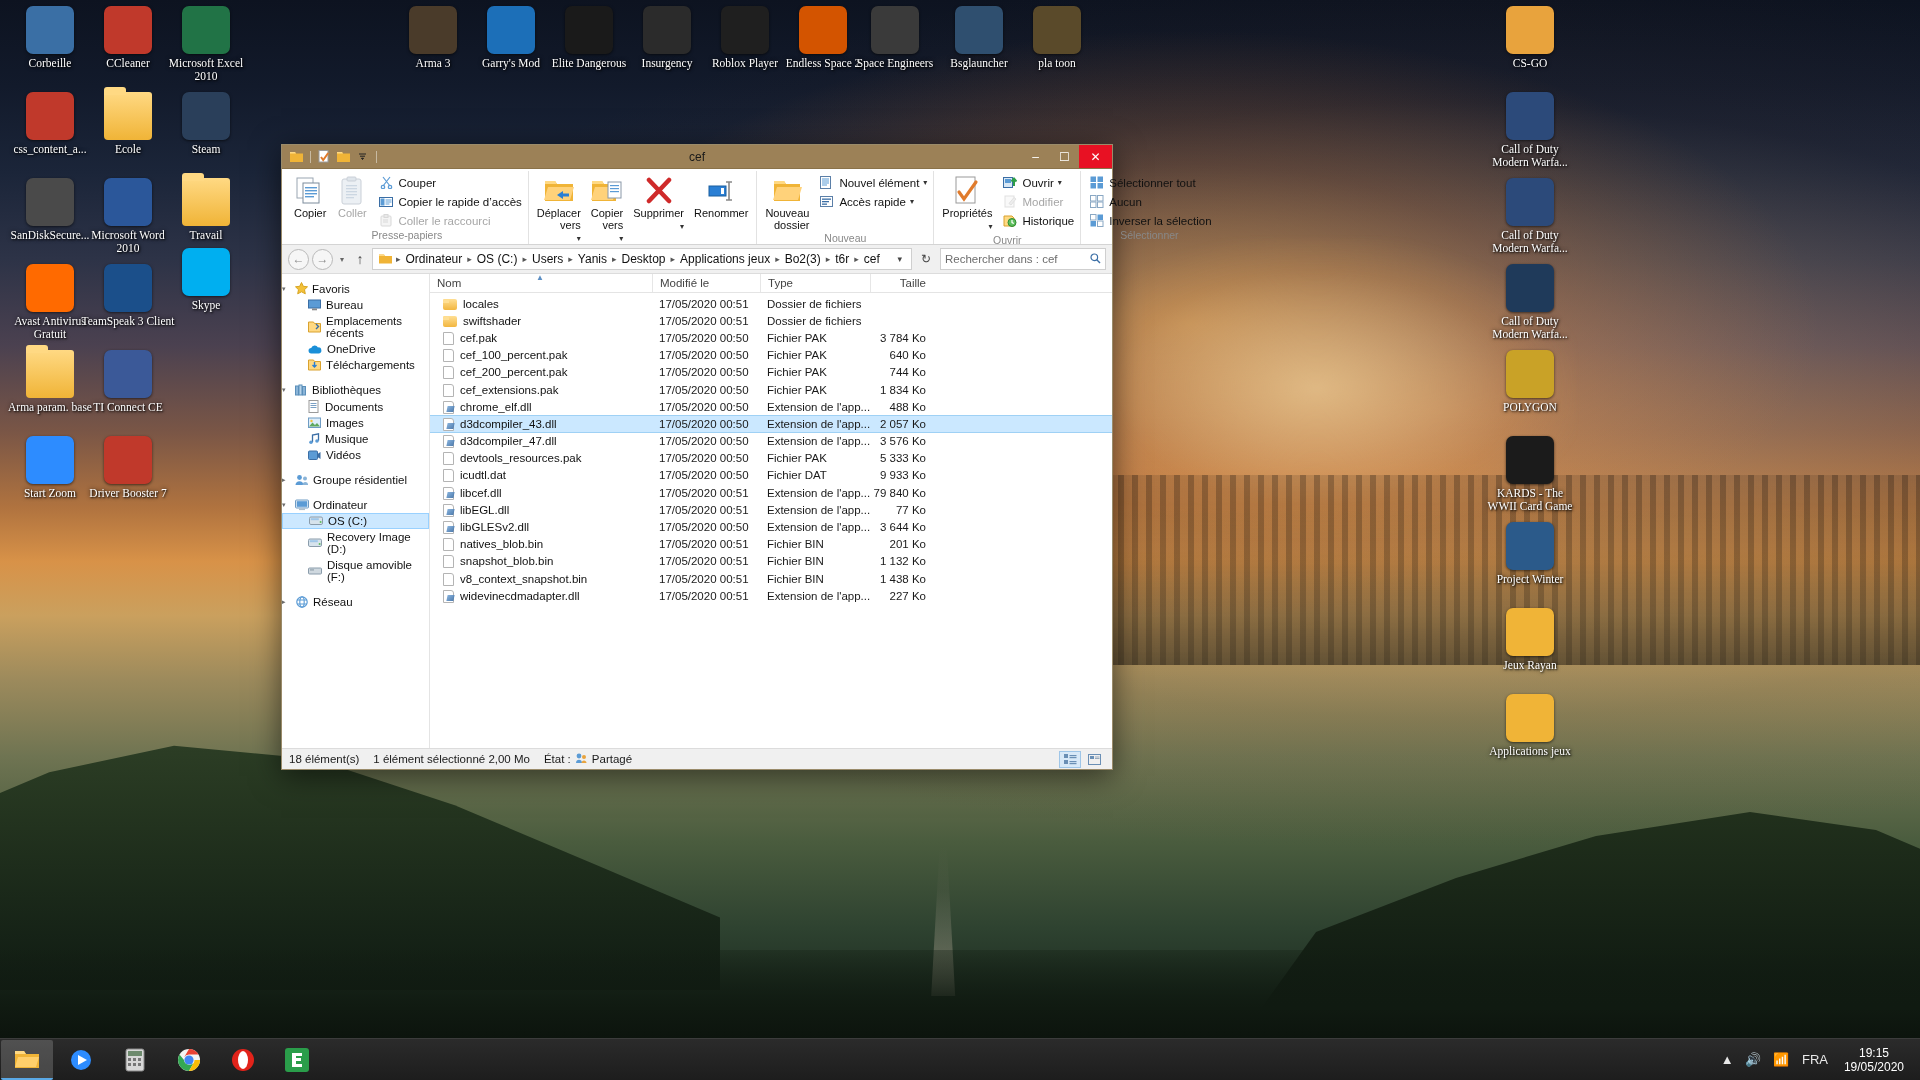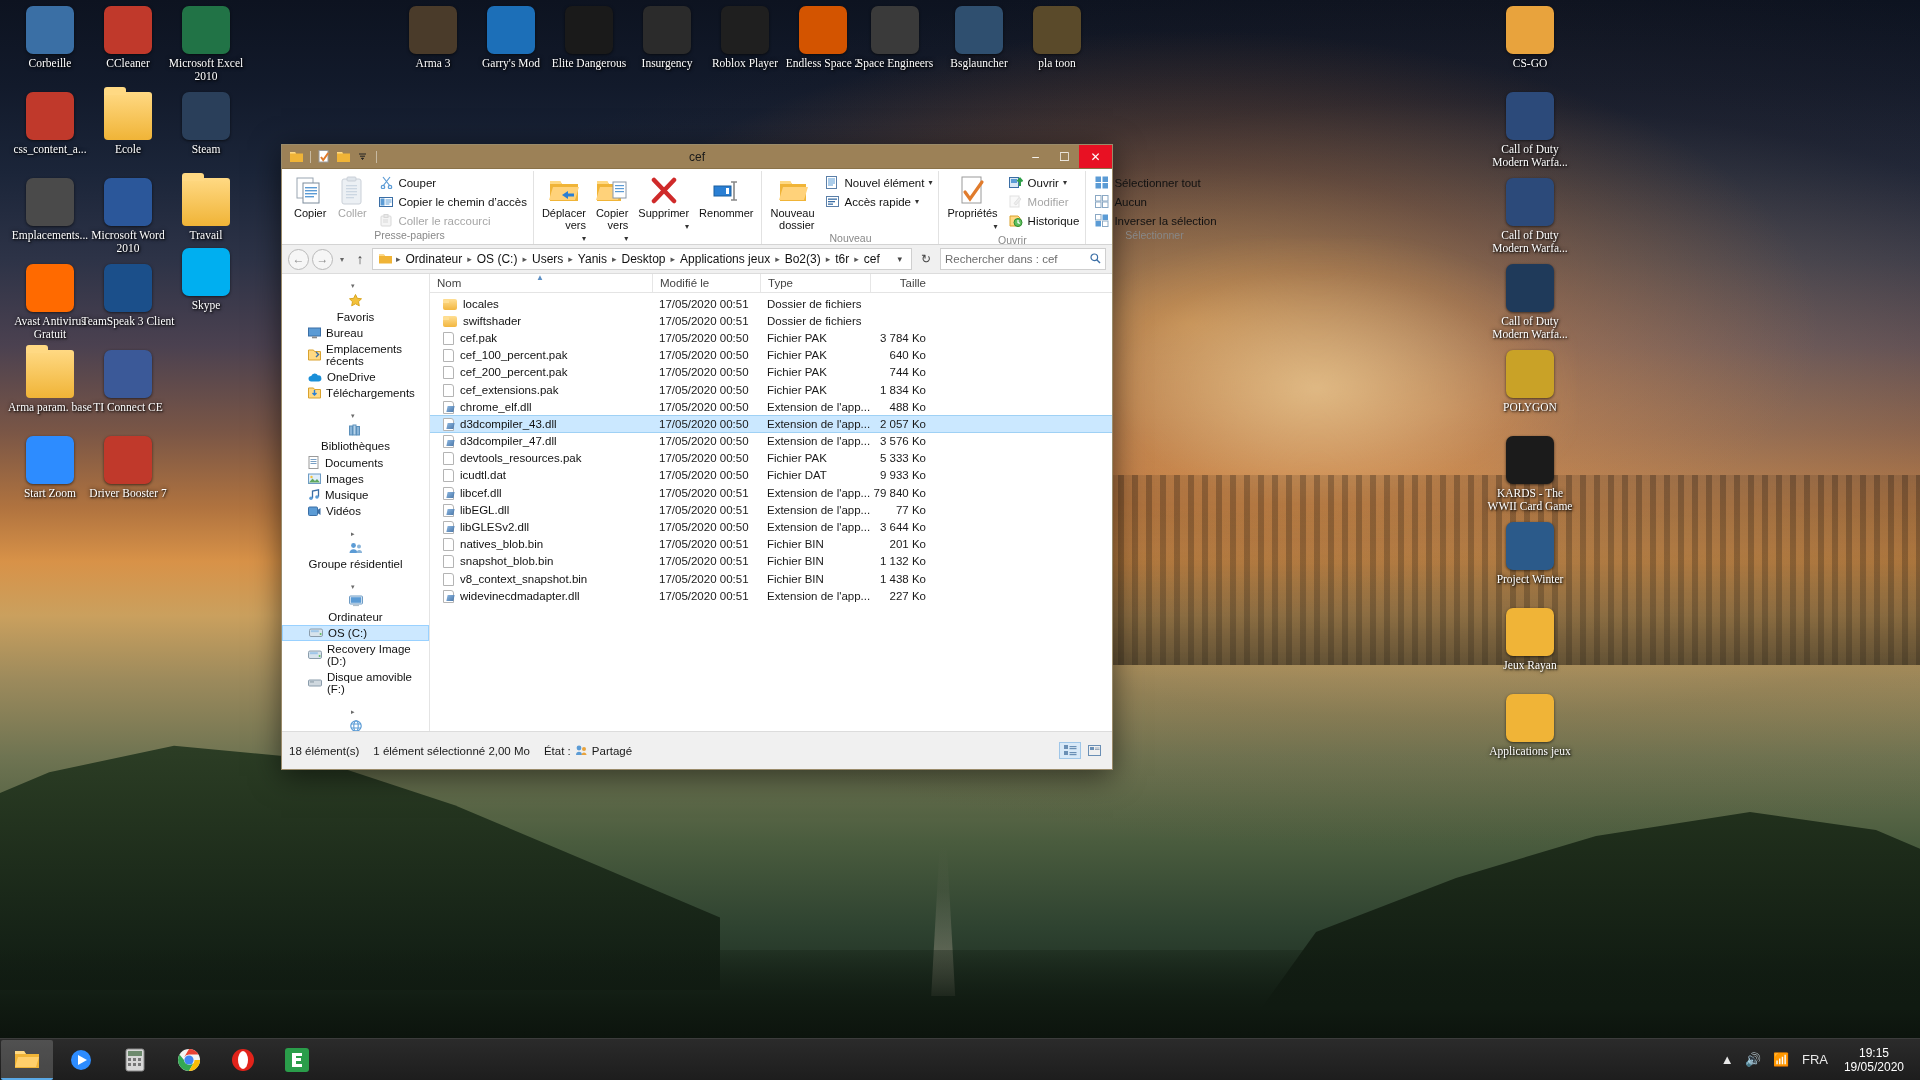--- a/index.html
+++ b/index.html
@@ -189,21 +189,21 @@
   }
   #searchbox .sp { flex:1; font-size:11.5px; color:#6d6d6d; white-space:nowrap; overflow:hidden; }
   #searchbox .si { color:#4a6fa5; font-size:11px; }
 
   
   #main { flex:1; display:flex; background:#fff; overflow:hidden; border-top:1px solid #dcdcdc; }
   #navpane {
     width:148px; background:#fff; border-right:1px solid #e4e4e4;
     padding:6px 0 0 0; overflow:hidden; font-size:11.5px;
   }
-  .nvtop { display:flex; align-items:center; gap:4px; padding:2px 0 2px 0; font-size:11.5px; color:#111; font-weight:normal;flex-direction:column; }
+  .nvtop { display:flex; align-items:center; gap:4px; padding:2px 0 2px 0; font-size:11.5px; color:#111; font-weight:normal; }
   .nvitem { display:flex; align-items:center; gap:5px; padding:2px 0 2px 26px; font-size:11.5px; color:#111; }
   .nvitem.sel { background:#cce8ff; border:1px solid #99d1ff; padding-top:1px; padding-bottom:1px; }
   .nvgap { height:9px; }
   .tri { width:9px; font-size:7px; color:#6b6b6b; display:inline-block; }
 
   
   #filepane { flex:1; display:flex; flex-direction:column; overflow:hidden; }
   #colhead {
     height:19px; display:flex; align-items:center; font-size:11.5px; color:#444;
     border-bottom:1px solid #e4e4e4; background:#fff; position:relative;
@@ -225,21 +225,21 @@
   .ficon { width:14px; height:15px; flex:none; position:relative; }
   .ic-folder { background:linear-gradient(to bottom,#ffdf94,#f2b63f); border-radius:1px 2px 2px 2px; height:11px; margin-top:2px; }
   .ic-folder::before { content:''; position:absolute; left:0; top:1px; width:6px; height:3px; background:#ffdf94; border-radius:1px 1px 0 0; }
   .ic-file { background:#fff; border:1px solid #b4b4b4; height:13px; width:11px; margin-top:1px; border-radius:0 3px 0 0; }
   .ic-dll { background:#fff; border:1px solid #b4b4b4; height:13px; width:11px; margin-top:1px; border-radius:0 3px 0 0; }
   .ic-dll::after { content:''; position:absolute; left:3px; top:4px; width:7px; height:6px;
                    background:linear-gradient(135deg,#7aa9d8,#3c6ea5); transform:skewX(-12deg); opacity:.9; }
 
   
   #statusbar {
-    height:38px; background:#f0f0f0; border-top:1px solid #dcdcdc;
+    height:21px; background:#f0f0f0; border-top:1px solid #dcdcdc;
     display:flex; align-items:center; font-size:11.5px; color:#1a1a1a; padding:0 7px; gap:14px;
   }
   #statusbar .share { display:flex; align-items:center; gap:4px; }
   .viewbtns { margin-left:auto; display:flex; gap:2px; }
   .vbtn { width:22px; height:17px; display:flex; align-items:center; justify-content:center;
           border:1px solid transparent; }
   .vbtn.on { background:#d8e9f8; border-color:#9fc6e8; }
 </style>
 </head>
 <body>
@@ -257,21 +257,21 @@
     <div class="desk-icon" style="left: 2px; top: 6px;">
       <div class="glyph" style="background: rgb(58, 111, 165);"></div>
       <div class="lbl">Corbeille</div>
     </div>
     <div class="desk-icon" style="left: 2px; top: 92px;">
       <div class="glyph" style="background: rgb(192, 57, 43);"></div>
       <div class="lbl">css_content_a...</div>
     </div>
     <div class="desk-icon" style="left: 2px; top: 178px;">
       <div class="glyph" style="background: rgb(74, 74, 74);"></div>
-      <div class="lbl">Emplacements...</div>
+      <div class="lbl">SanDiskSecure...</div>
     </div>
     <div class="desk-icon" style="left: 2px; top: 264px;">
       <div class="glyph" style="background: rgb(255, 106, 0);"></div>
       <div class="lbl">Avast Antivirus Gratuit</div>
     </div>
     <div class="desk-icon" style="left: 2px; top: 350px;">
       <div class="glyph folder-glyph" style="background: rgb(240, 180, 55);"></div>
       <div class="lbl">Arma param. base</div>
     </div>
     <div class="desk-icon" style="left: 2px; top: 436px;">
@@ -485,21 +485,21 @@
                 <svg width="14" height="12" viewBox="0 0 14 12">
                   <rect x="0.5" y="1.5" width="13" height="9" fill="#fff" stroke="#3b6ea5"></rect>
                   <rect x="1.5" y="2.5" width="4" height="7" fill="#5b9bd5"></rect>
                   <g fill="#5b9bd5">
                     <rect x="6.5" y="3.5" width="6" height="1"></rect>
                     <rect x="6.5" y="5.5" width="6" height="1"></rect>
                     <rect x="6.5" y="7.5" width="4" height="1"></rect>
                   </g>
                 </svg>
               </span>
-              <span>Copier le chemin d’accès</span>
+              <span>Copier le rapide d’accès</span>
             </div>
             <div class="smallbtn dis">
               <span class="si" style="opacity: 0.45;">
                 <svg width="12" height="13" viewBox="0 0 12 13">
                   <rect x="1" y="2" width="10" height="10" rx="1" fill="#e8e8e8" stroke="#a9a9a9"></rect>
                   <rect x="4" y="0.5" width="4" height="3" fill="#cfcfcf" stroke="#a9a9a9"></rect>
                   <path d="M3 6h5M3 8h5" stroke="#a9a9a9"></path>
                 </svg>
               </span>
               <span>Coller le raccourci</span>

